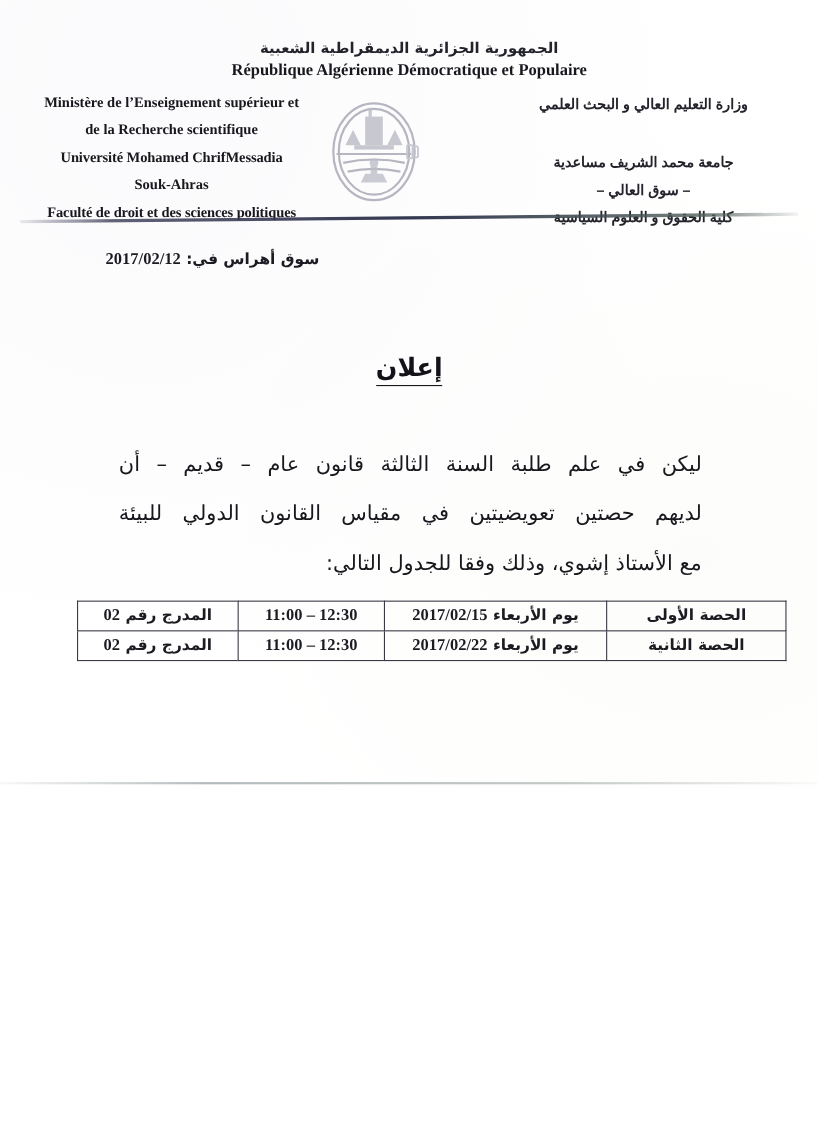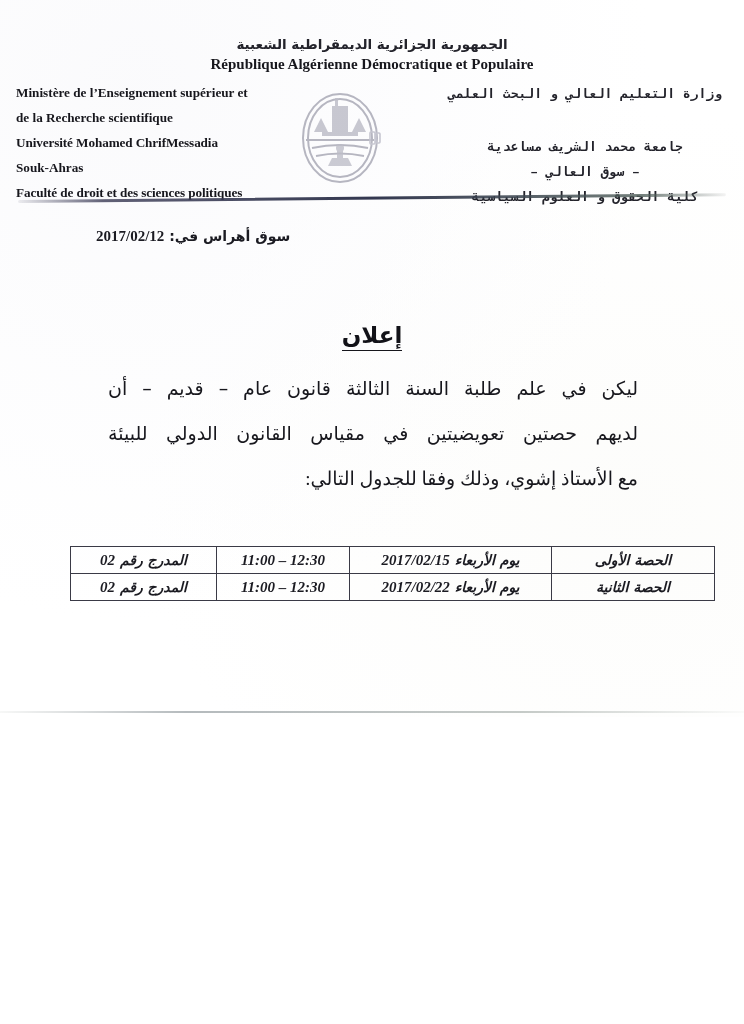--- a/index.html
+++ b/index.html
@@ -50,37 +50,37 @@
     font-size: 15px;
     font-weight: 700;
     color: #17171d;
   }
 
   .hdr-left {
     position: absolute;
     top: 80px;
     left: 16px;
     width: 280px;
-    text-align: left;
+    text-align: center;
     font-size: 13.2px;
     font-weight: 700;
     line-height: 25px;
     color: #17171d;
   }
   .hdr-left .ln { display: block; white-space: nowrap; }
   .hdr-left .ln.w { letter-spacing: -0.1px; }
 
   .hdr-right {
     position: absolute;
     top: 80px;
     right: 14px;
     width: 290px;
     text-align: center;
     direction: rtl;
-    font-family: Liberation Mono, monospace;
+    font-family: Liberation Sans, sans-serif;
     font-size: 13px;
     font-weight: 600;
     line-height: 25px;
     color: #23232b;
   }
   .hdr-right .ln { display: block; white-space: nowrap; }
   .hdr-right .sp1 { line-height: 29px; }
 
   
   .emblem {
@@ -141,34 +141,34 @@
     color: #121218;
   }
   .title span {
     border-bottom: 1.6px solid #16161c;
     padding-bottom: 2px;
   }
 
   
   .body-text {
     position: absolute;
-    top: 366px;
+    top: 400px;
     left: 108px;
     width: 530px;
     direction: rtl;
     text-align: justify;
     text-align-last: justify;
     font-family: "DejaVu Sans", sans-serif;
     font-size: 19px;
     font-weight: 400;
     line-height: 45px;
     color: #17171d;
   }
   .body-text .ln { display: block; }
-  .body-text .ln.last { text-align-last: right; font-family: Liberation Serif, serif; }
+  .body-text .ln.last { text-align-last: right; }
 
   
   .schedule {
     position: absolute;
     top: 546px;
     left: 70px;
     width: 576px;
     border-collapse: collapse;
     direction: rtl;
     table-layout: fixed;
@@ -176,21 +176,20 @@
   .schedule td {
     border: 1px solid #3a3a46;
     height: 26px;
     padding: 0 8px;
     font-family: "DejaVu Sans", sans-serif;
     font-size: 14px;
     font-weight: 600;
     color: #1b1b22;
     white-space: nowrap;
     vertical-align: middle;
-    font-style: italic;
   }
   .schedule td.c-session { width: 146px; text-align: center; }
   .schedule td.c-date    { width: 185px; text-align: center; }
   .schedule td.c-time    { width: 116px; text-align: center;
                            font-family: "Liberation Serif", serif;
                            font-size: 15px; font-weight: 700;
                            direction: ltr; margin-left: 26px; }
   .schedule td.c-room    { width: 129px; text-align: center; }
   .schedule td .num {
     font-family: "Liberation Serif", serif;

